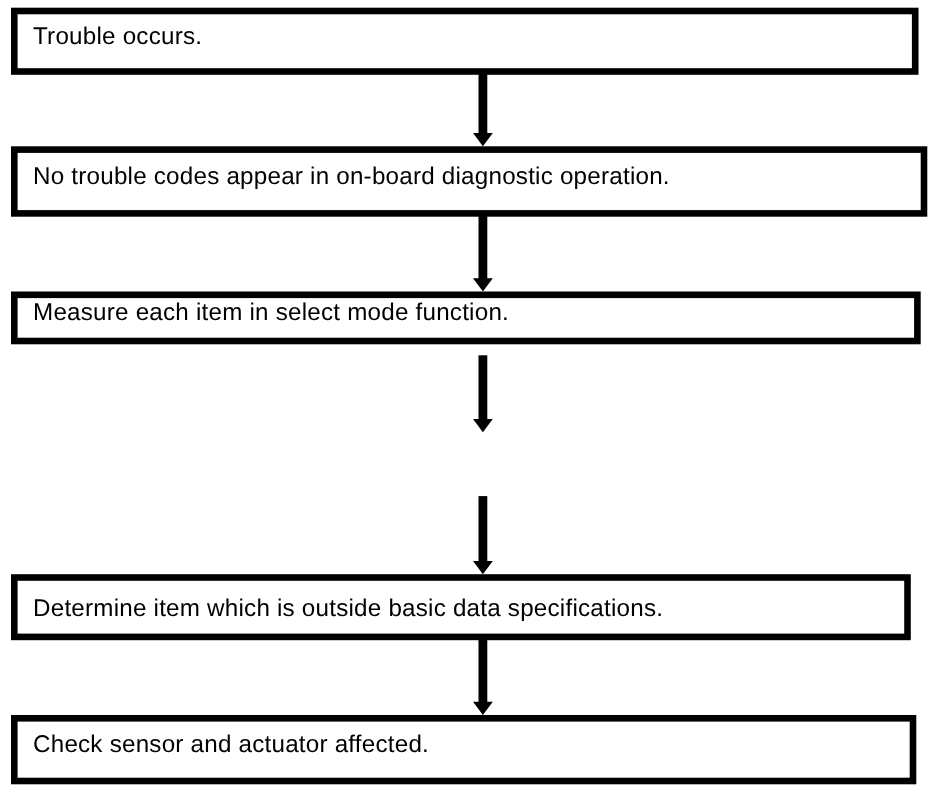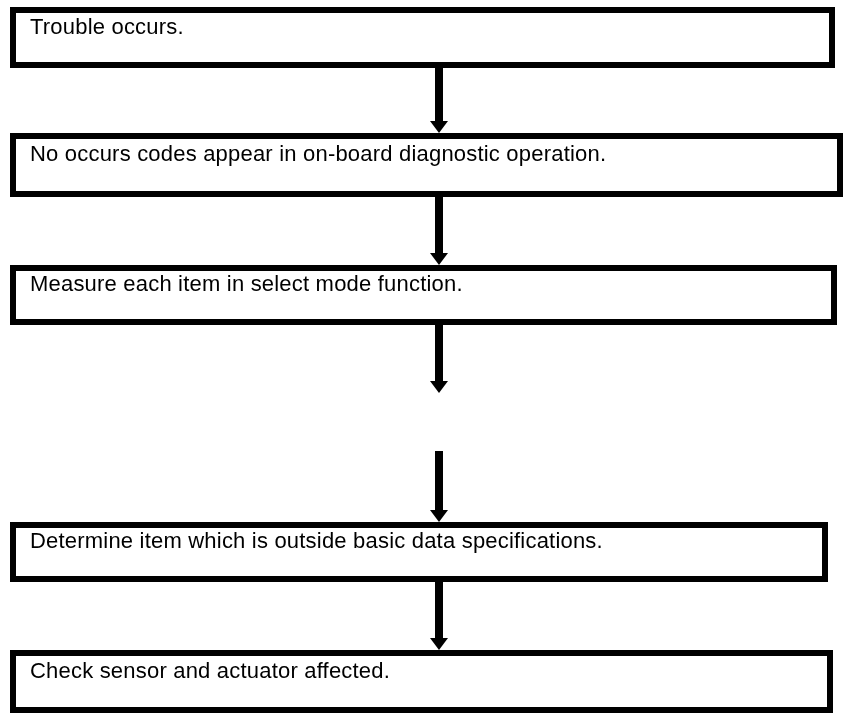--- a/index.html
+++ b/index.html
@@ -17,33 +17,33 @@
     overflow: hidden;
   }
   .box {
     position: absolute;
     left: 10px;
     border: 6px solid var(--ink);
     background: var(--bg);
     display: flex;
     align-items: center;
     padding-left: 14px;
-    padding-bottom: 22px; 
+    padding-bottom: 10px; 
   }
   .box .label {
     color: var(--ink);
     font-size: 22px;
     font-weight: 500;
     letter-spacing: 0.2px;
     white-space: nowrap;
   }
   
   .b1 { top: 7px;   width: 825px; height: 61px; }
   .b2 { top: 133px; width: 833px; height: 64px; }
-  .b3 { top: 265px; width: 827px; height: 60px; }
+  .b3 { top: 265px; width: 827px; height: 48px; }
   .b4 { top: 393px; width: 822px; height: 60px; }
   .b5 { top: 522px; width: 818px; height: 60px; align-items: flex-end; }
   .b6 { top: 650px; width: 823px; height: 63px; }
 
   .arrow {
     position: absolute;
     left: 429px;
     width: 20px;
   }
   .arrow .shaft {
@@ -78,21 +78,21 @@
   <div class="box b1">
     <span class="label">Trouble occurs.</span>
   </div>
 
   <div class="arrow a1">
     <div class="shaft"></div>
     <div class="head"></div>
   </div>
 
   <div class="box b2">
-    <span class="label">No occurs codes appear in on-board diagnostic operation.</span>
+    <span class="label">No trouble codes appear in on-board diagnostic operation.</span>
   </div>
 
   <div class="arrow a2">
     <div class="shaft"></div>
     <div class="head"></div>
   </div>
 
   <div class="box b3">
     <span class="label">Measure each item in select mode function.</span>
   </div>

